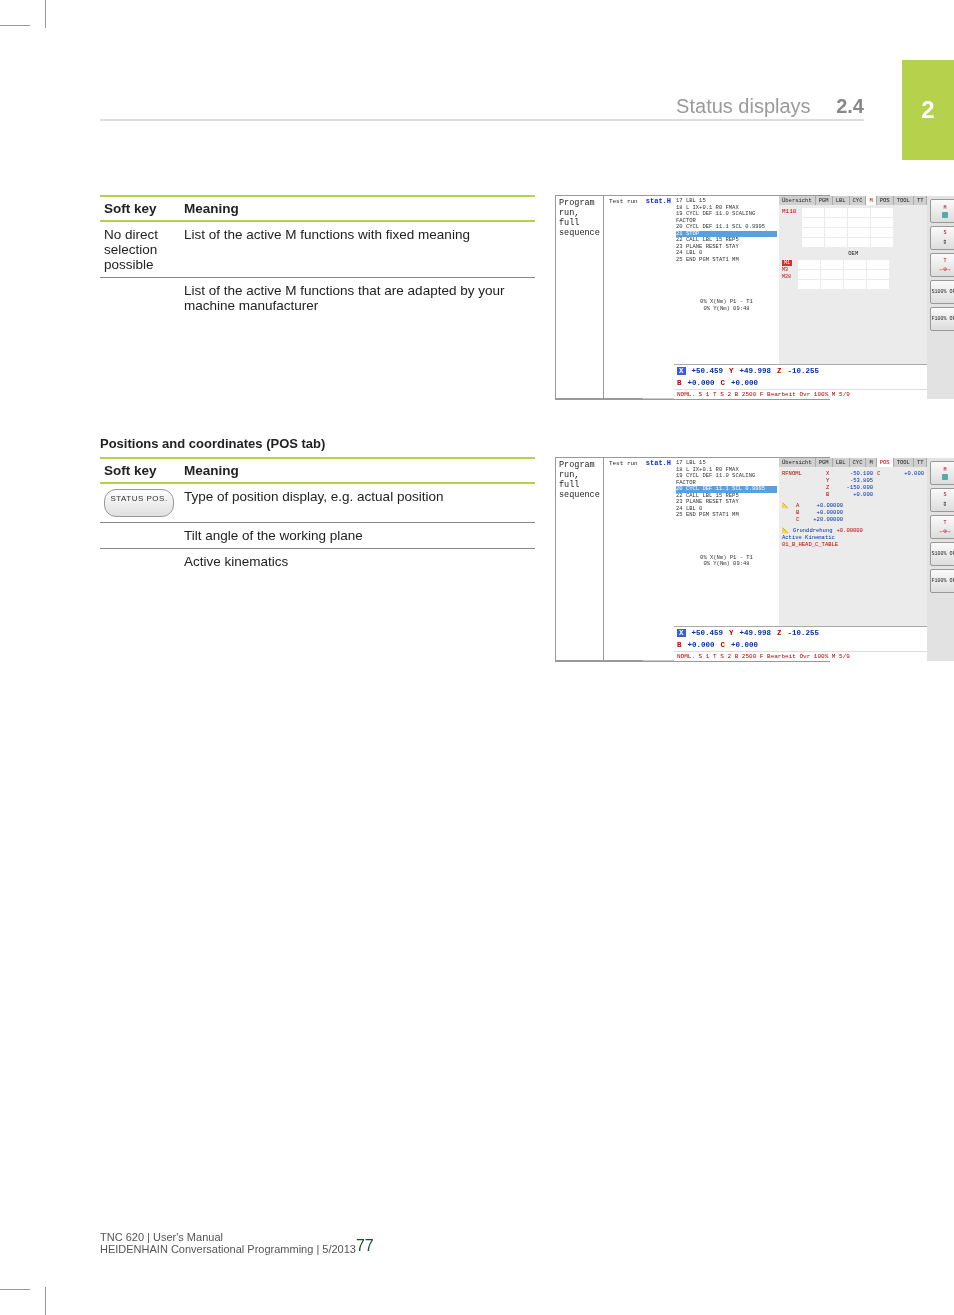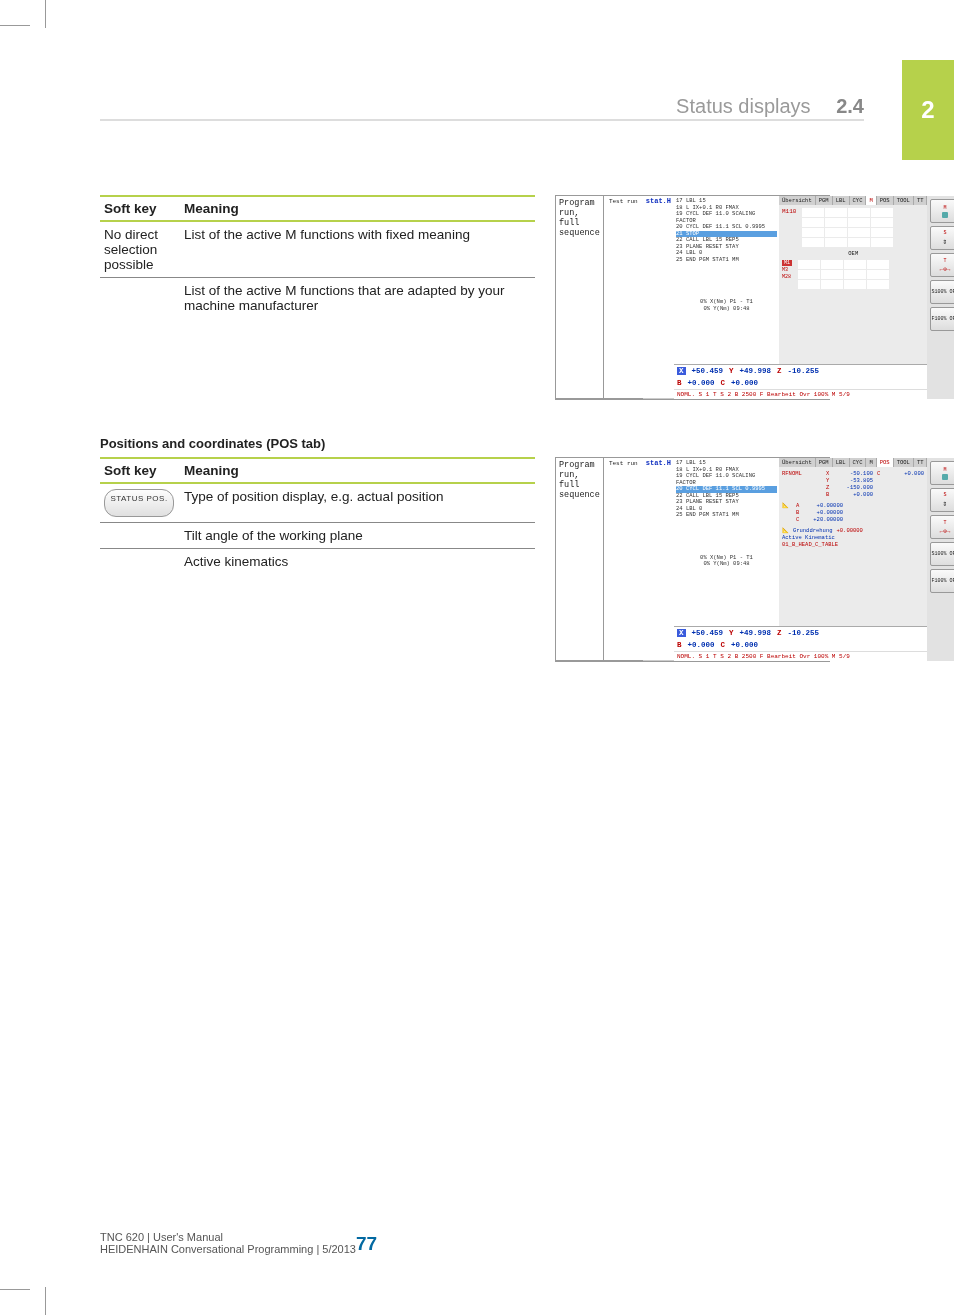--- a/index.html
+++ b/index.html
@@ -102,21 +102,21 @@
   .pos-rows .pr { display:flex; gap:4px; }
   .pos-rows .pr .n { color:#b00; width:40px; }
   .pos-rows .pr .a { color:#b00; width:8px; }
   .pos-rows .pr .v { color:#0030b0; width:35px; text-align:right; }
 
   .footer {
     position:absolute; bottom:60px; left:100px; right:90px;
     display:flex; align-items:flex-end;
     font-size:11px; color:#555;
   }
-  .footer .pg { font-size:19px; font-weight:bold; color:#0369a1; }
+  .footer .pg { font-size:16px; font-weight:normal; color:#14532d; }
 </style>
 </head>
 <body>
 
 <div class="crop-tl-h"></div>
 <div class="crop-tl-v"></div>
 <div class="crop-bl-h"></div>
 <div class="crop-bl-v"></div>
 
 <div class="side-tab">2</div>

